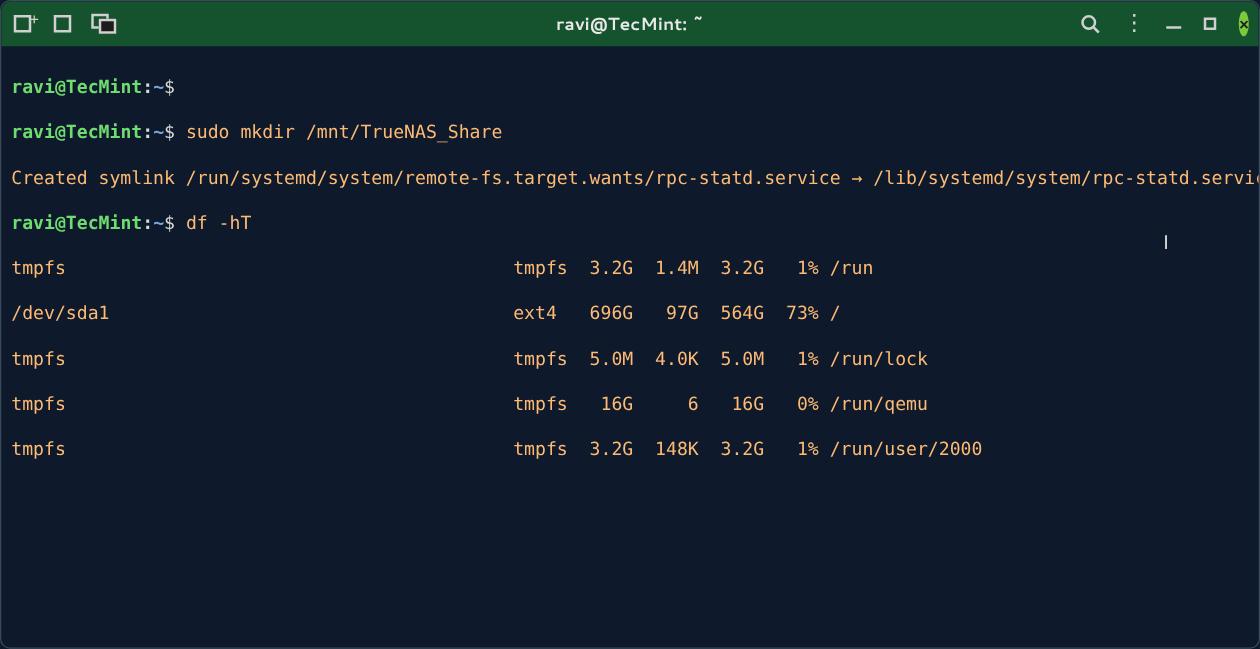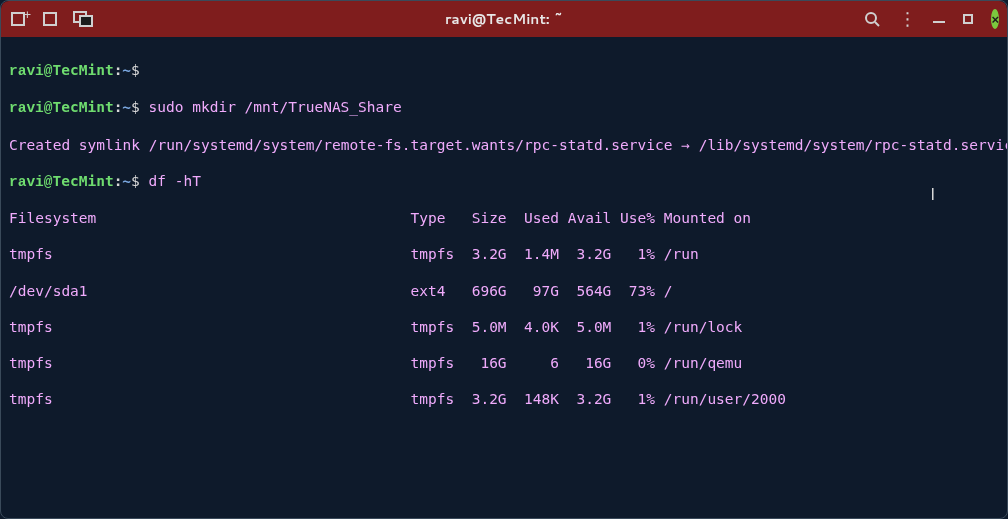--- a/index.html
+++ b/index.html
@@ -7,21 +7,21 @@
       width: 1008px;
       height: 519px;
       background: #0e1a2b;
       font-family: "DejaVu Sans Mono", "Liberation Mono", Consolas, monospace;
       overflow: hidden;
       border: 1px solid #3a4a5a;
       border-radius: 8px;
     }
     .titlebar {
       height: 36px;
-      background: #7f1d1d;
+      background: #14532d;
       display: flex;
       align-items: center;
       padding: 0 8px;
       gap: 4px;
       border-top-left-radius: 8px;
       border-top-right-radius: 8px;
     }
     .titlebar-left, .titlebar-right {
       display: flex;
       align-items: center;
@@ -58,26 +58,26 @@
     .terminal {
       height: calc(100% - 36px);
       padding: 6px 8px 8px 8px;
       color: #d8d8d8;
       font-size: 14.5px;
       line-height: 1.25;
       white-space: pre;
       overflow: hidden;
       position: relative;
     }
-    .user { color: #6fdc6f; font-weight: bold; font-family: Liberation Mono, monospace; }
+    .user { color: #6fdc6f; font-weight: bold; }
     .host { color: #6fdc6f; font-weight: bold; text-align: center; }
     .colon { color: #d8d8d8; font-weight: bold; }
     .path { color: #7aa7e0; font-weight: bold; }
     .dollar { color: #d8d8d8; }
-    .cmd { color: #f0abfc; }
+    .cmd { color: #fdba74; }
     .ln { display: block; }
     .ibeam {
       position: absolute;
       right: 72px;
       top: 148px;
       color: #d8d8d8;
       font-family: sans-serif;
       font-size: 16px;
     }
   </style>
@@ -113,21 +113,20 @@
       </span>
     <span class="tb-close">×</span>
   </div>
 </div>
 
 <div class="terminal">
 <span class="ln"><span class="user">ravi</span><span class="user">@</span><span class="host">TecMint</span><span class="colon">:</span><span class="path">~</span><span class="dollar">$</span> <span class="cmd"></span></span>
 <span class="ln"><span class="user">ravi</span><span class="user">@</span><span class="host">TecMint</span><span class="colon">:</span><span class="path">~</span><span class="dollar">$</span> <span class="cmd">sudo mkdir /mnt/TrueNAS_Share</span></span>
 <span class="ln cmd">Created symlink /run/systemd/system/remote-fs.target.wants/rpc-statd.service → /lib/systemd/system/rpc-statd.service.</span>
 <span class="ln"><span class="user">ravi</span><span class="user">@</span><span class="host">TecMint</span><span class="colon">:</span><span class="path">~</span><span class="dollar">$</span> <span class="cmd">df -hT</span></span>
-<span class="ln cmd">Filesystem                                    Type   Size  Used Avail Use% Mounted on</span>
 <span class="ln cmd">tmpfs                                         tmpfs  3.2G  1.4M  3.2G   1% /run</span>
 <span class="ln cmd">/dev/sda1                                     ext4   696G   97G  564G  73% /</span>
 <span class="ln cmd">tmpfs                                         tmpfs  5.0M  4.0K  5.0M   1% /run/lock</span>
 <span class="ln cmd">tmpfs                                         tmpfs   16G     6   16G   0% /run/qemu</span>
 <span class="ln cmd">tmpfs                                         tmpfs  3.2G  148K  3.2G   1% /run/user/2000</span>
 
 
 
 
 

